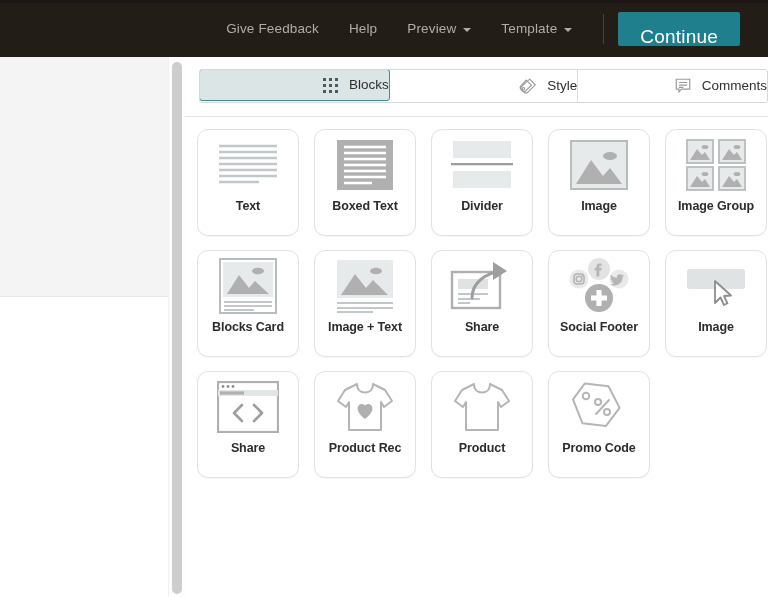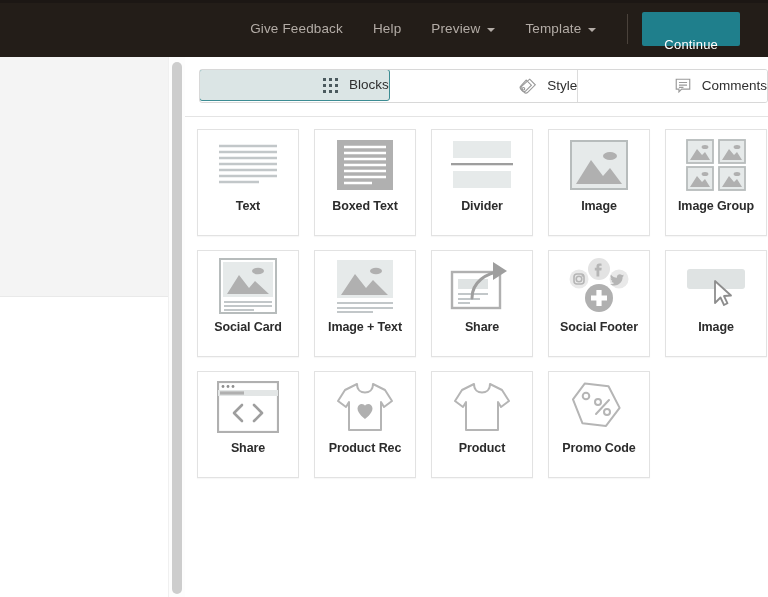--- a/index.html
+++ b/index.html
@@ -32,22 +32,22 @@
     display:flex; align-items:center; gap:7px;
   }
   .caret {
     width:0;height:0;border-left:4px solid transparent;border-right:4px solid transparent;
     border-top:4.5px solid #b3aca6; display:inline-block; margin-top:2px;
   }
   .nav-sep {
     width:1px; height:30px; background:#4a423b; margin:0 14px 0 16px;
   }
   .continue-btn {
-    background:#1f7f8c; color:#ffffff; font-size:13px; font-weight:400;
-    border:none; border-radius:2px; padding:16px 22px; height:34px;
+    background:#1f7f8c; color:#ffffff; font-size:19px; font-weight:400;
+    border:none; border-radius:2px; padding:8px 22px; height:34px;
     line-height:34px; cursor:pointer; letter-spacing:.2px;
   }
 
   
   .left-pane {
     position:absolute; left:0; top:57px; width:172px; height:540px;
     background:#ffffff; overflow:hidden;
   }
   .left-card {
     position:absolute; left:0; top:0; width:172px; height:240px;
@@ -93,21 +93,21 @@
     background:#e4e4e4;
   }
 
   
   .grid {
     position:absolute; left:12px; top:72px; width:571px;
     display:flex; flex-wrap:wrap; gap:14px 15px;
   }
   .block-card {
     width:102px; height:107px;
-    border:1px solid #e2e2e2; border-radius:0; background:#fff;
+    border:1px solid #e2e2e2; border-radius:11px; background:#fff;
     display:flex; flex-direction:column; align-items:center;
     justify-content:flex-start; cursor:pointer;
     box-shadow:0 1px 1px rgba(0,0,0,.03);
   }
   .block-icon {
     height:70px; width:100%;
     display:flex; align-items:center; justify-content:center;
   }
   .block-label {
     font-size:12.5px; color:#2c2c2c; font-weight:bold;
@@ -290,21 +290,21 @@
           <svg width="58" height="56" viewBox="0 0 58 56">
             <rect x="1" y="1" width="56" height="54" fill="#ffffff" stroke="#b7bcbc" stroke-width="2"></rect>
             <rect x="4" y="4" width="50" height="35" fill="#e6eaea"></rect>
             <ellipse cx="39" cy="13" rx="6" ry="3.3" fill="#b0b0b0"></ellipse>
             <path d="M8 36 L20 17 L30 30 L36 23 L50 36 Z" fill="#b0b0b0"></path>
             <g stroke="#c2c7c9" stroke-width="2">
               <path d="M5 44h48M5 48h48M5 52h30"></path>
             </g>
           </svg>
         </div>
-        <div class="block-label">Social Card</div>
+        <div class="block-label">Blocks Card</div>
       </div>
 
       <div class="block-card">
         <div class="block-icon">
           <svg width="58" height="54" viewBox="0 0 58 54">
             <rect x="1" y="1" width="56" height="38" fill="#e6eaea"></rect>
             <ellipse cx="40" cy="12" rx="6" ry="3.3" fill="#b0b0b0"></ellipse>
             <path d="M5 36 L19 15 L30 29 L37 21 L52 36 Z" fill="#b0b0b0"></path>
             <g stroke="#c2c7c9" stroke-width="2.2">
               <path d="M1 44h56M1 49h56M1 53h36"></path>

